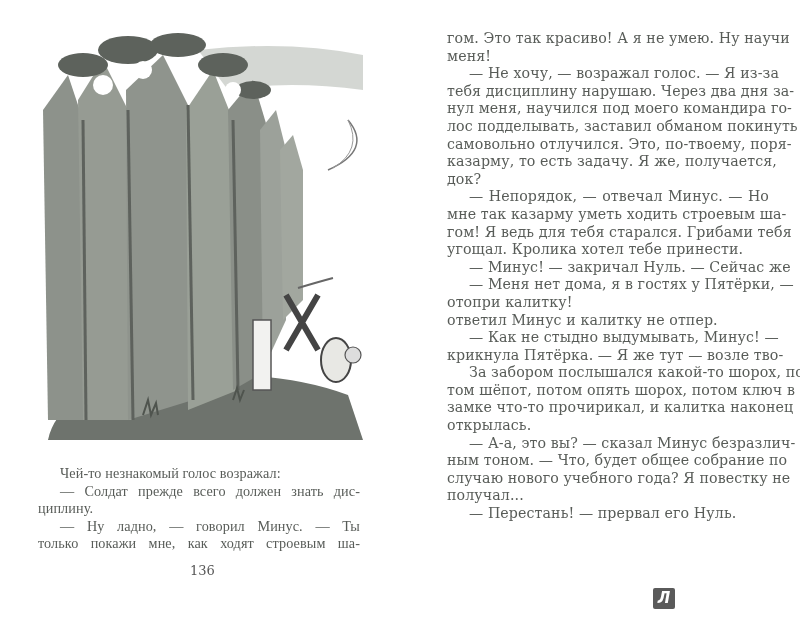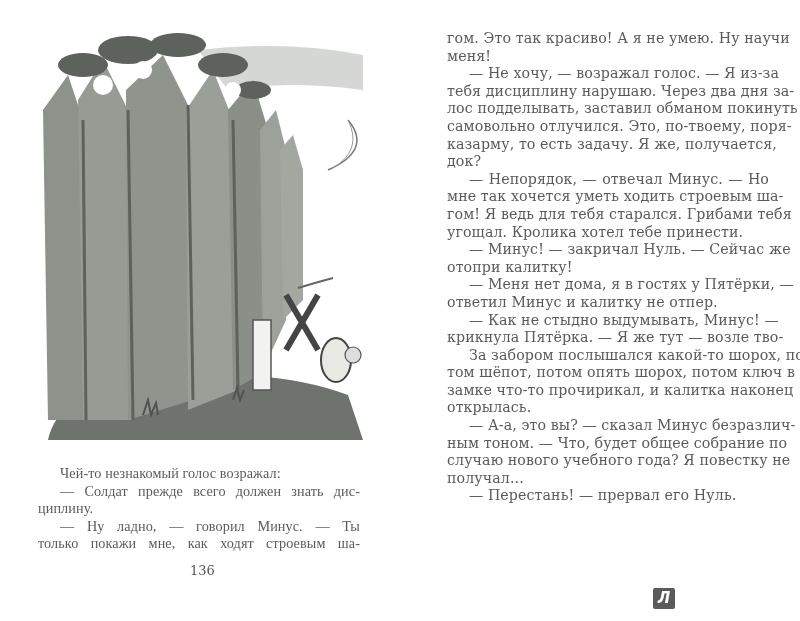--- a/index.html
+++ b/index.html
@@ -106,31 +106,32 @@
 
   <div class="page-number pn-left">136</div>
 </div>
 
 <div class="page page-right">
   <div class="text-block right-text">
     <span class="line">гом. Это так красиво! А я не умею. Ну научи</span>
     <span class="line last">меня!</span>
     <span class="line indent">— Не хочу, — возражал голос. — Я из-за</span>
     <span class="line">тебя дисциплину нарушаю. Через два дня за-</span>
+    <span class="line">нул меня, научился под моего командира го-</span>
     <span class="line">лос подделывать, заставил обманом покинуть</span>
     <span class="line">самовольно отлучился. Это, по-твоему, поря-</span>
     <span class="line">казарму, то есть задачу. Я же, получается,</span>
     <span class="line last">док?</span>
     <span class="line indent">— Непорядок, — отвечал Минус. — Но</span>
-    <span class="line">мне так хочется уметь ходить строевым ша-</span>
+    <span class="line">мне так казарму уметь ходить строевым ша-</span>
     <span class="line">гом! Я ведь для тебя старался. Грибами тебя</span>
     <span class="line last">угощал. Кролика хотел тебе принести.</span>
     <span class="line indent">— Минус! — закричал Нуль. — Сейчас же</span>
+    <span class="line indent">— Меня нет дома, я в гостях у Пятёрки, —</span>
     <span class="line last">отопри калитку!</span>
-    <span class="line indent">— Меня нет дома, я в гостях у Пятёрки, —</span>
     <span class="line last">ответил Минус и калитку не отпер.</span>
     <span class="line indent">— Как не стыдно выдумывать, Минус! —</span>
     <span class="line">крикнула Пятёрка. — Я же тут — возле тво-</span>
     <span class="line indent">За забором послышался какой-то шорох, по-</span>
     <span class="line">том шёпот, потом опять шорох, потом ключ в</span>
     <span class="line">замке что-то прочирикал, и калитка наконец</span>
     <span class="line last">открылась.</span>
     <span class="line indent">— А-а, это вы? — сказал Минус безразлич-</span>
     <span class="line">ным тоном. — Что, будет общее собрание по</span>
     <span class="line">случаю нового учебного года? Я повестку не</span>

